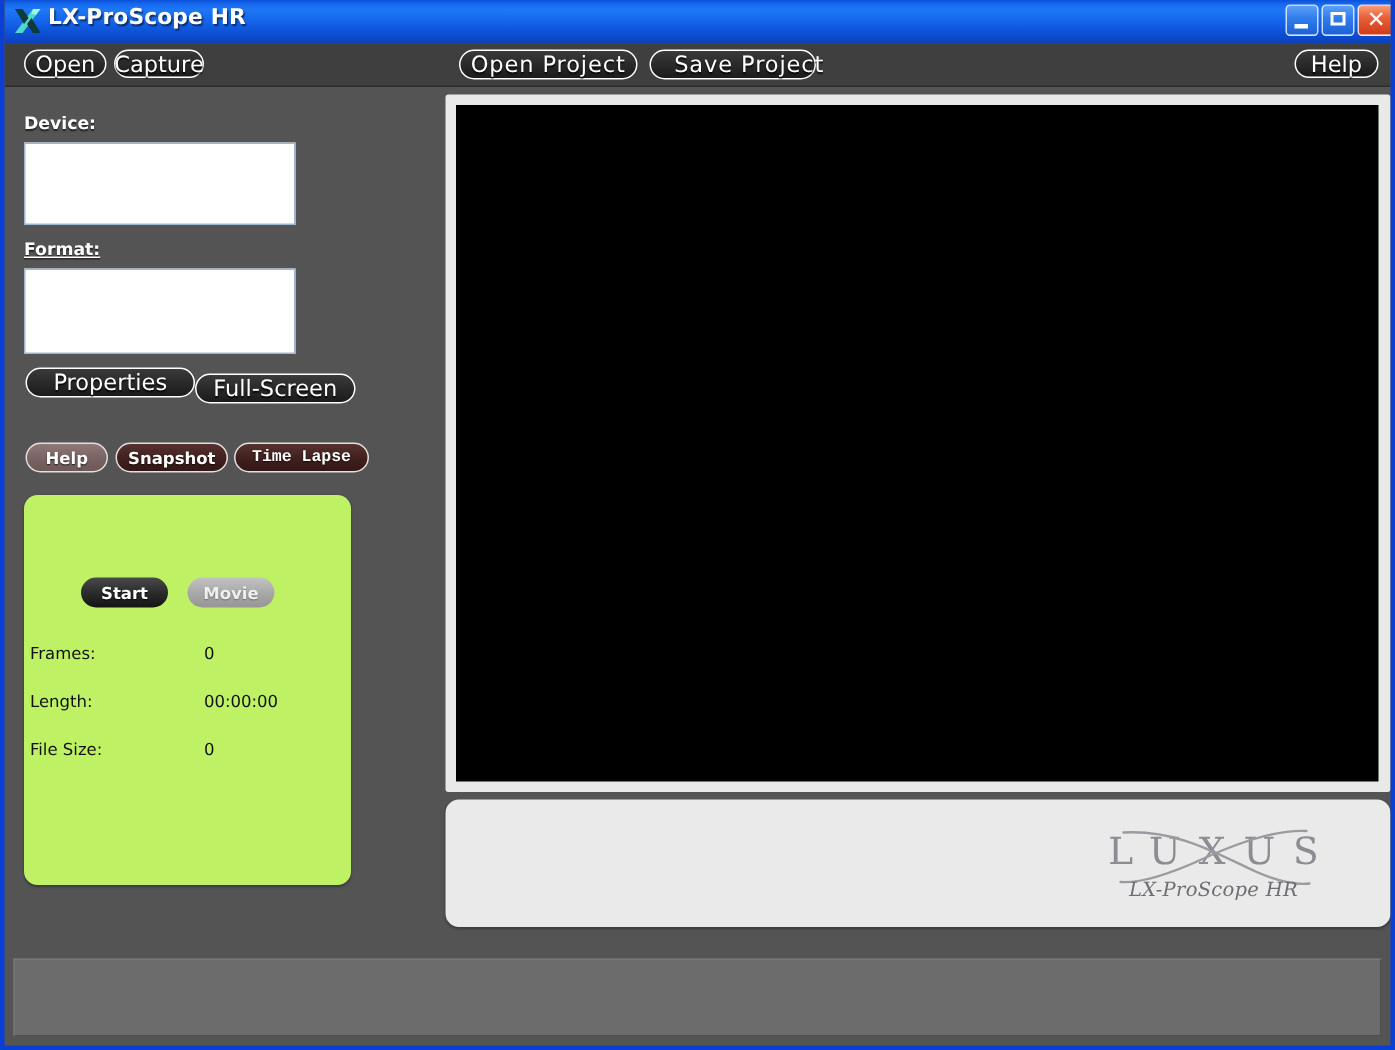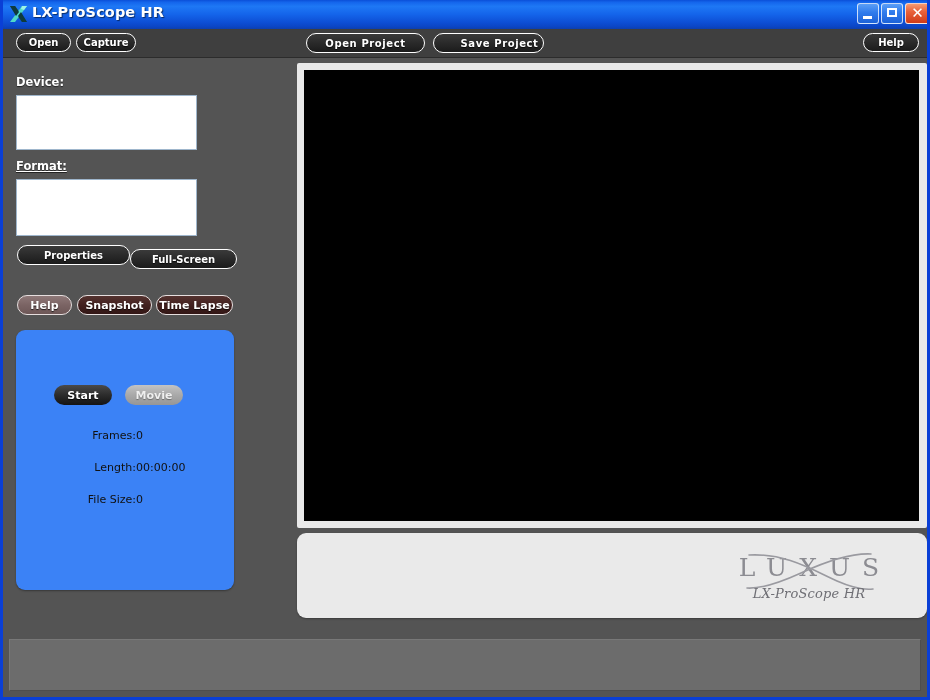--- a/index.html
+++ b/index.html
@@ -110,22 +110,22 @@
     box-sizing: border-box;
   }
 
   .pill {
     position: absolute;
     box-sizing: border-box;
     border-radius: 11px;
     border: 1px solid #ffffff;
     background: linear-gradient(to bottom, #3a3a3a 0%, #2a2a2a 50%, #1b1b1b 100%);
     color: #ffffff;
-    font-size: 10px;
-    font-weight: bold;
+    font-size: 15px;
+    font-weight: normal;
     font-family: "DejaVu Sans", sans-serif;
     text-align: center;
     cursor: default;
     white-space: nowrap;
     display: flex;
     align-items: center;
     justify-content: center;
     text-shadow: 0 1px 1px rgba(0,0,0,0.8);
   }
 
@@ -178,28 +178,28 @@
     text-shadow: 0 1px 1px rgba(0,0,0,0.75);
   }
   .mode.active {
     background: linear-gradient(to bottom, #8e7878 0%, #7b6464 50%, #6d5757 100%);
   }
   .mode.inactive {
     background: linear-gradient(to bottom, #54322f 0%, #42211f 50%, #331716 100%);
   }
   #mode-movie     { left: 14px;  top: 295px; width: 55px;  height: 20px; }
   #mode-snapshot  { left: 74px;  top: 295px; width: 75px;  height: 20px; border-radius: 10px; }
-  #mode-timelapse { left: 153px; top: 295px; width: 77px;  height: 20px; }
+  #mode-timelapse { left: 153px; top: 295px; width: 90px;  height: 20px; font-family: Liberation Mono, monospace; }
 
   
   .capture-panel {
     position: absolute;
     left: 13px; top: 330px;
     width: 218px; height: 260px;
-    background: #3b82f6;
+    background: #bef264;
     border-radius: 9px;
     box-shadow: 0 1px 2px rgba(0,0,0,0.35);
   }
   .cap-btn {
     position: absolute;
     box-sizing: border-box;
     border-radius: 10px;
     font-size: 11px;
     font-weight: bold;
     font-family: "DejaVu Sans", sans-serif;
@@ -226,22 +226,22 @@
     position: absolute;
     width: 200px;
     left: 4px;
     font-size: 11px;
     color: #111111;
     font-family: "DejaVu Sans", sans-serif;
     display: flex;
   }
   .stat-row .k {
     width: 116px;
-    text-align: right;
-    padding-right: 0;
+    text-align: left;
+    padding-right: 24px;
     box-sizing: border-box;
   }
   .stat-row .v { text-align: left; }
   #stat-frames { top: 99px; }
   #stat-length { top: 131px; }
   #stat-size   { top: 163px; }
 
   
   .video-frame {
     position: absolute;

